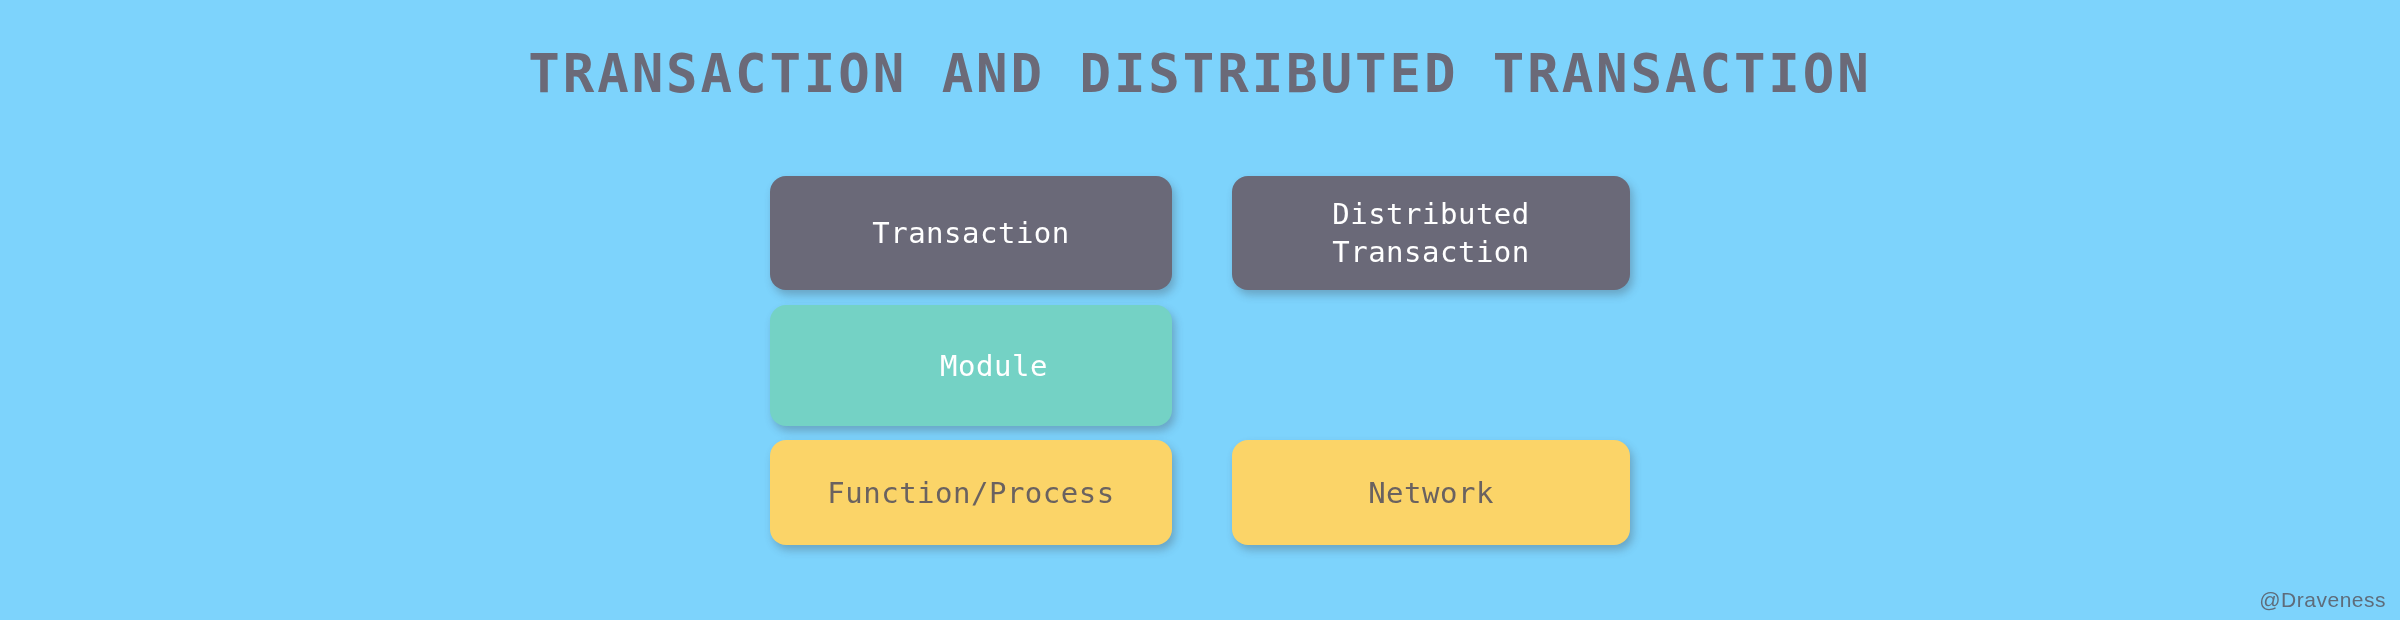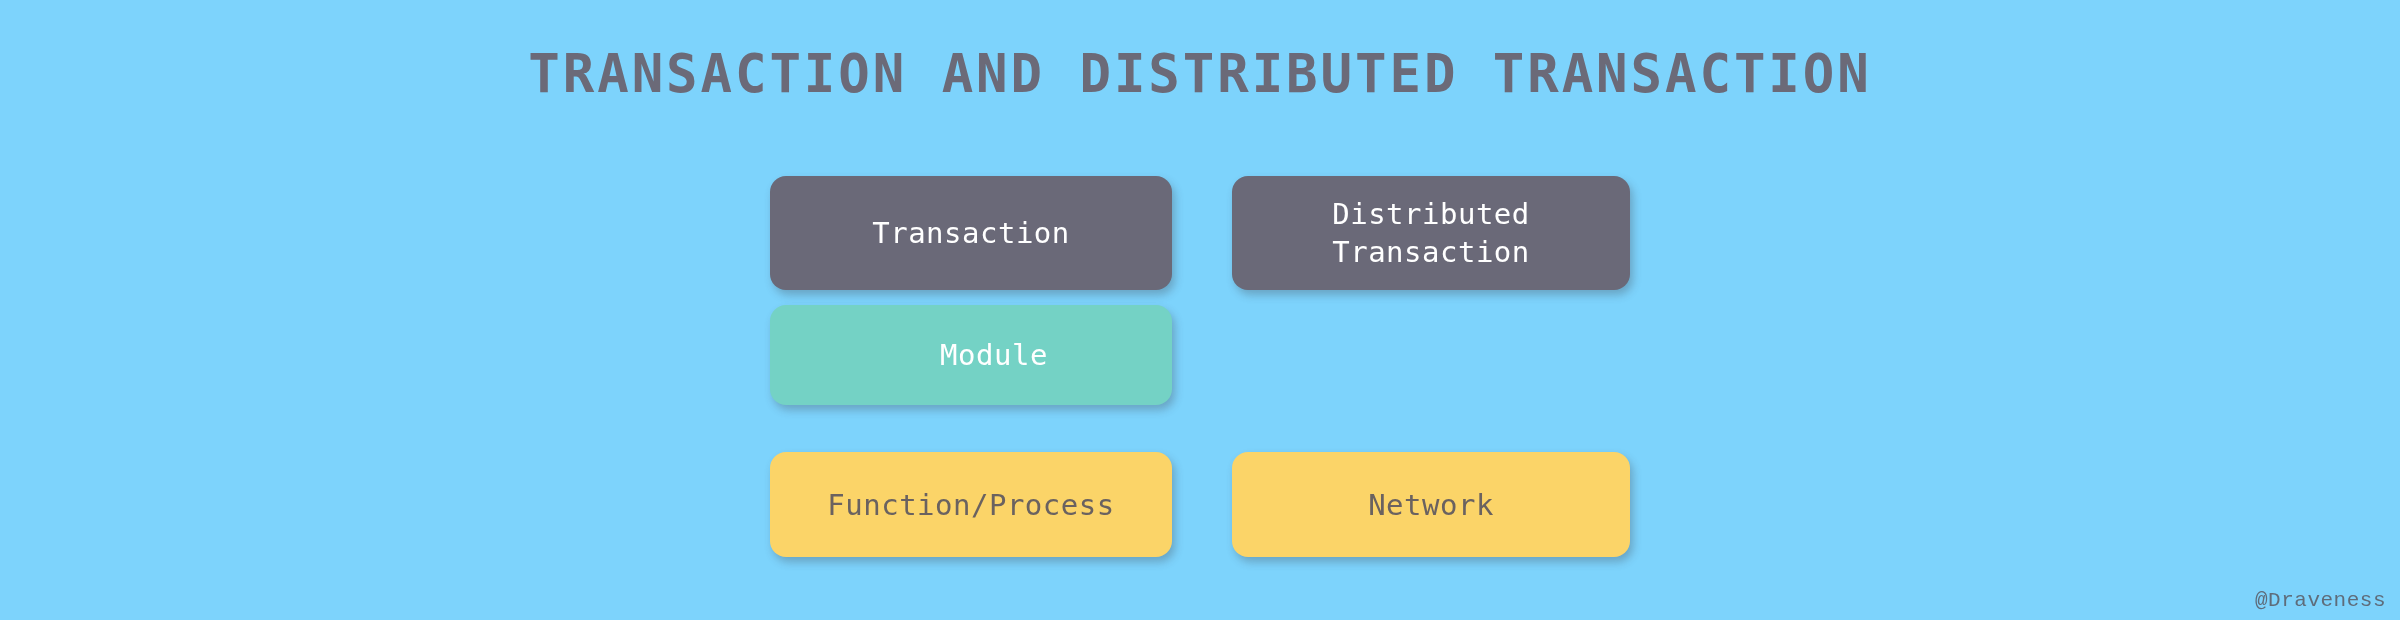--- a/index.html
+++ b/index.html
@@ -71,49 +71,48 @@
     text-align: center;
     font-family: "DejaVu Sans Mono", "Liberation Mono", monospace;
     font-size: 29px;
     line-height: 38px;
     letter-spacing: 0.5px;
     white-space: pre-line;
     box-shadow: 3px 5px 9px rgba(60, 60, 70, 0.30);
   }
 
   .node-box.row-top    { top: 0px;   height: 114px; }
-  .node-box.row-middle { top: 129px; height: 100px; padding-left: 46px; }
+  .node-box.row-middle { top: 129px; height: 121px; padding-left: 46px; }
   .node-box.row-bottom { top: 264px; height: 105px; }
 
   .node-box.tone-dark {
     background: #6a6978;
     color: #ffffff;
   }
   .node-box.tone-teal {
     background: #74d2c5;
     color: #ffffff;
   }
   .node-box.tone-yellow {
     background: #fbd468;
     color: #6a6260;
-    margin-top: 12px;
   }
 
   .node-box .node-label {
     display: block;
     width: 100%;
     white-space: pre-line;
   }
 
   
   .watermark {
     position: absolute;
     right: 14px;
     bottom: 8px;
-    font-family: Liberation Mono, monospace;
+    font-family: Liberation Sans, sans-serif;
     font-size: 21px;
     letter-spacing: 0.5px;
     color: #5c6470;
     opacity: 0.92;
   }
 </style>
 </head>
 <body>
 
 <div id="canvas">

